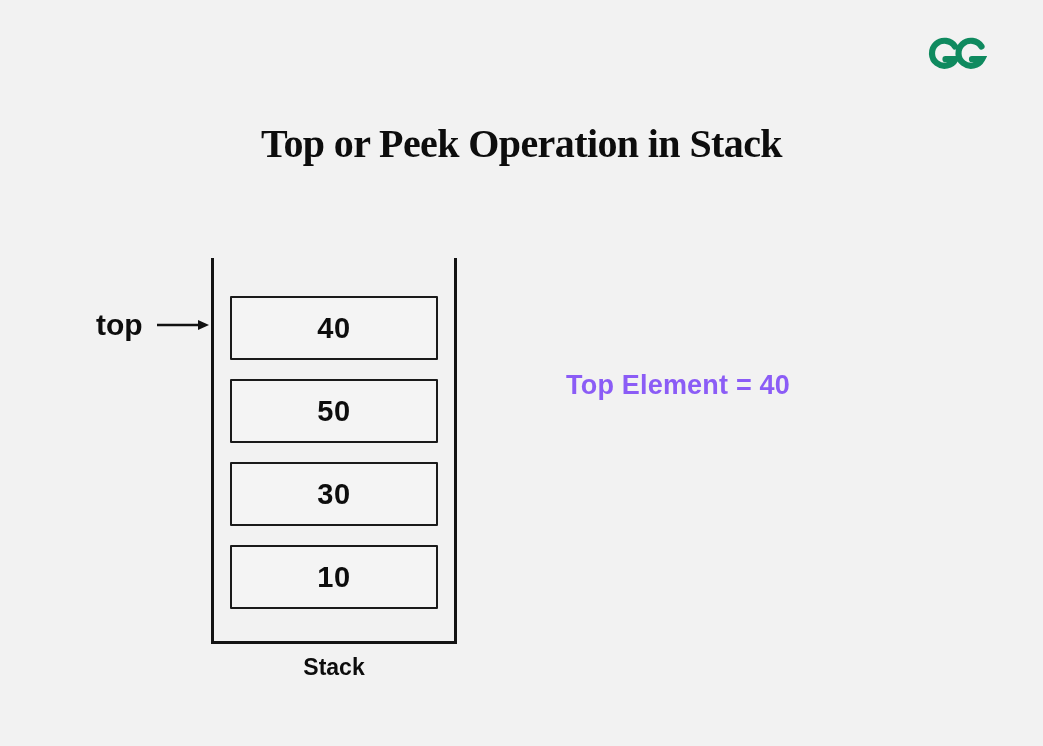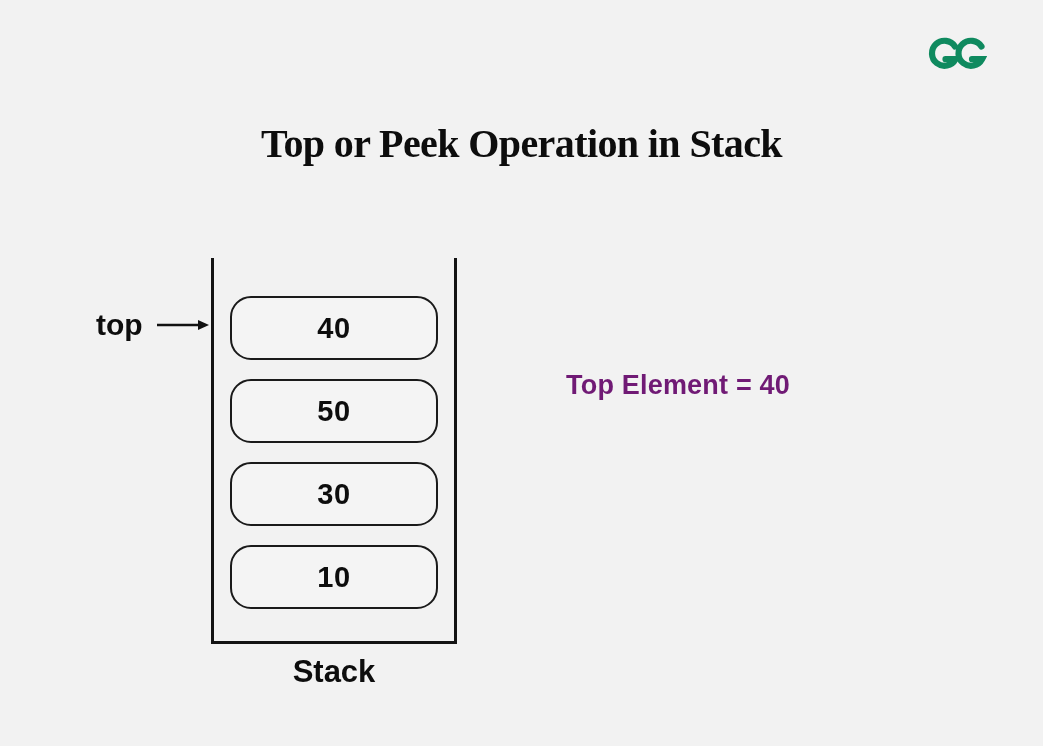--- a/index.html
+++ b/index.html
@@ -77,21 +77,21 @@
     top: 38px;
     width: 208px;
   }
 
   .stack-cell {
     box-sizing: border-box;
     width: 208px;
     height: 64px;
     margin-bottom: 19px;
     border: 2.4px solid #1a1a1a;
-    border-radius: 21px;
+    border-radius: 1px;
     background: #f4f4f4;
     display: flex;
     align-items: center;
     justify-content: center;
     font-size: 29px;
     font-weight: bold;
     color: #0d0d0d;
     letter-spacing: 0.5px;
   }
   .stack-cell:last-child { margin-bottom: 0; }
@@ -119,33 +119,33 @@
   }
   .top-pointer-arrow svg { display: block; }
 
   
   .stack-caption {
     position: absolute;
     left: 211px;
     top: 654px;
     width: 246px;
     text-align: center;
-    font-size: 31px;
+    font-size: 23px;
     font-weight: bold;
     color: #0d0d0d;
   }
 
   
   .top-element-note {
     position: absolute;
     left: 566px;
     top: 370px;
     font-size: 27px;
     font-weight: bold;
-    color: #701a75;
+    color: #8b5cf6;
     white-space: nowrap;
     letter-spacing: 0.2px;
   }
 </style>
 </head>
 <body>
 
 <div id="canvas">
 
   <div class="brand-logo">

